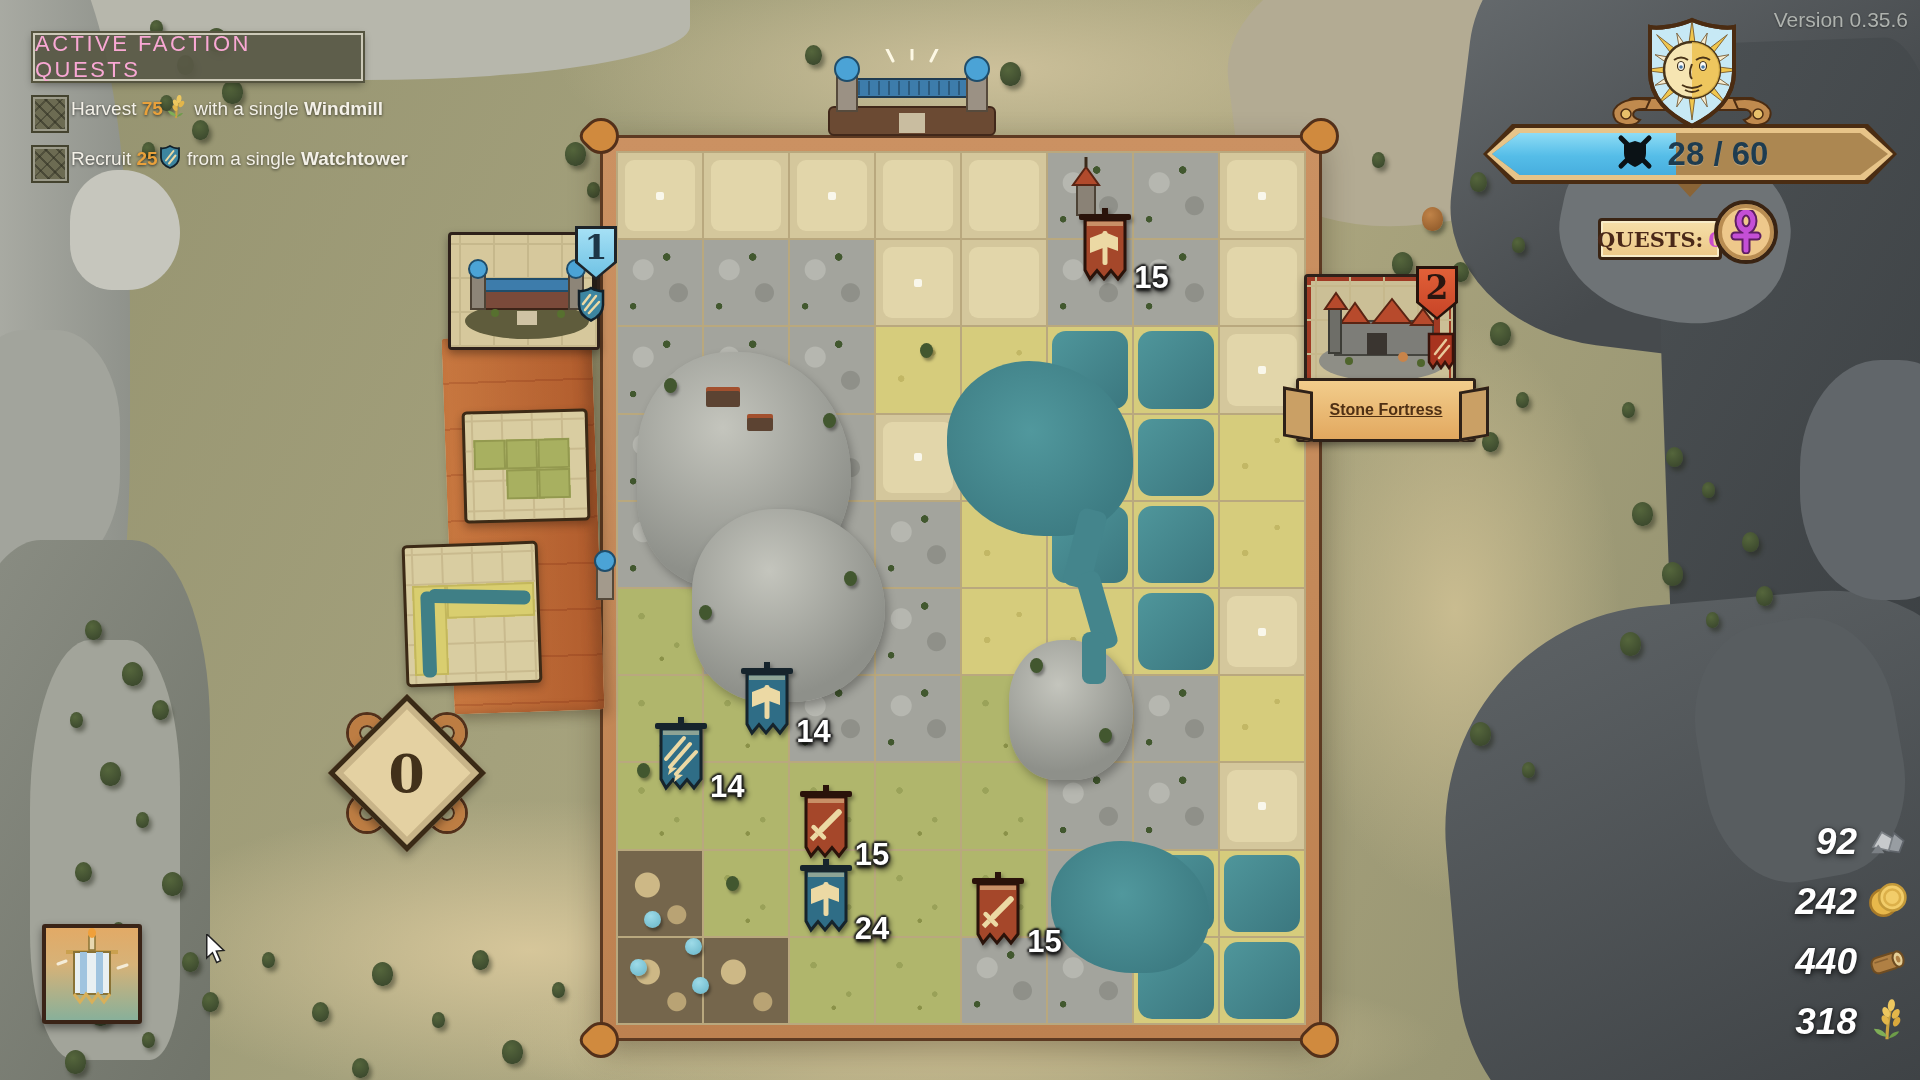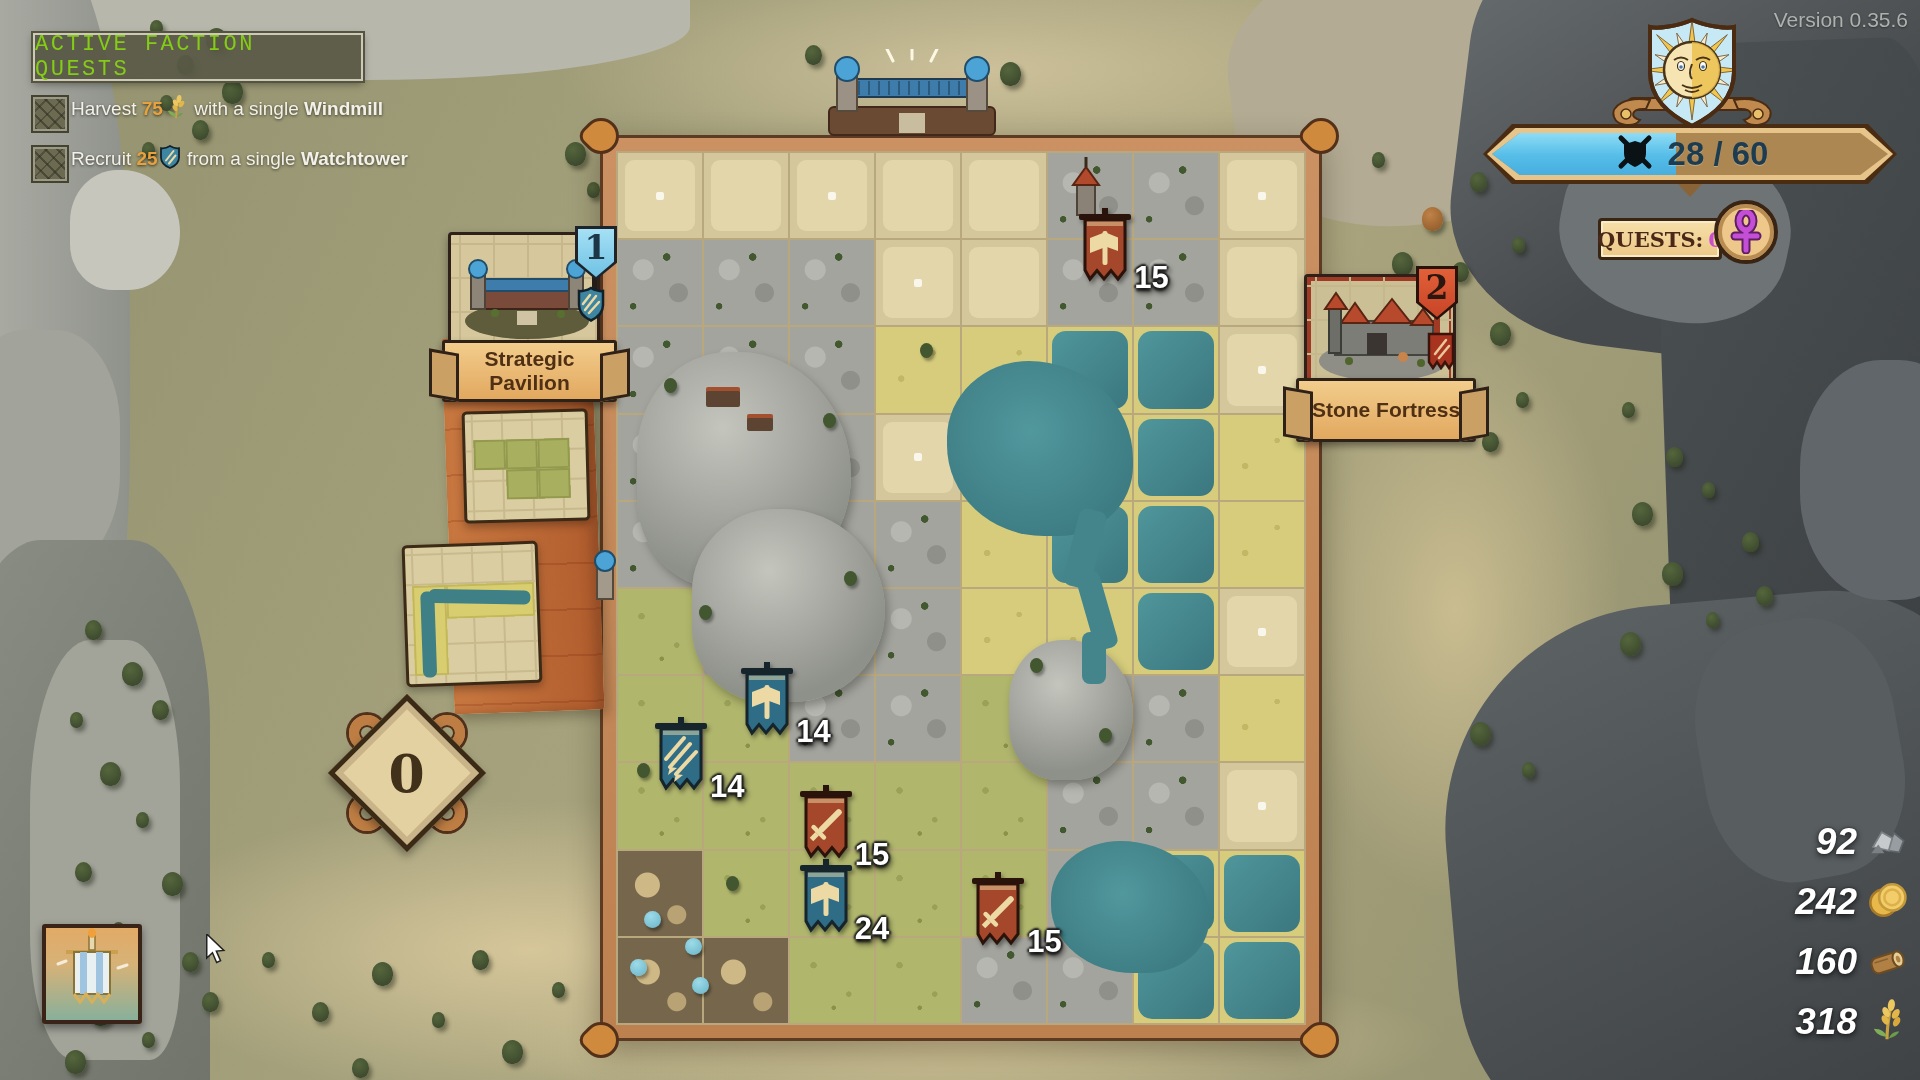--- a/index.html
+++ b/index.html
@@ -32,21 +32,21 @@
   .cliff-h2 { left:1700px; top:620px; width:200px; height:260px; background:#585d60; border-radius:40%; transform:rotate(-10deg); }
   .cliff-h3 { left:1800px; top:360px; width:180px; height:240px; background:#61666a; border-radius:45%; }
   .tree { position:absolute; border-radius:50% 50% 45% 45%; box-shadow:3px 4px 4px rgba(30,35,20,.45); }
 
   
   #quest-panel { left:33px; top:33px; width:420px; }
   .qp-header {
     width:330px; height:48px; display:flex; align-items:center; justify-content:center;
     background:rgba(88,88,70,.95); border:2px solid #ccc9b8; outline:2px solid #55543f;
     box-shadow:0 3px 8px rgba(0,0,0,.4);
-    font-family:Liberation Mono, monospace; font-size:22px; letter-spacing:2.5px; color:#84cc16;
+    font-family:Liberation Sans, sans-serif; font-size:22px; letter-spacing:2.5px; color:#f9a8d4;
   }
   .quest-row { display:flex; gap:4px; margin-top:14px; align-items:flex-start; }
   .quest-check {
     flex:0 0 34px; height:34px; margin-top:2px;
     background:
       repeating-linear-gradient(45deg, rgba(40,40,28,.5) 0 2px, transparent 2px 9px),
       repeating-linear-gradient(-45deg, rgba(40,40,28,.4) 0 2px, transparent 2px 11px),
       #6c6b52;
     border:2px solid #9b9a89; outline:2px solid #44432f;
   }
@@ -542,23 +542,20 @@
   <div style="position:absolute; left:135px; top:60px; z-index:4;">
     <svg width="28" height="36" viewBox="0 0 28 36">
       <path d="M14,2 C18,4.5 24,5.5 26,5 L26,19 C26,27 20.5,31.5 14,34.5 C7.5,31.5 2,27 2,19 L2,5 C4,5.5 10,4.5 14,2 Z" fill="#3d85a0" stroke="#12202a" stroke-width="2.5"></path>
       <g stroke="#ecd9a4" stroke-width="2.5" stroke-linecap="round">
         <line x1="19" y1="10" x2="8" y2="24"></line>
           <line x1="22" y1="16" x2="12" y2="27"></line>
           <line x1="13" y1="9" x2="6" y2="18"></line>
       </g>
     </svg>
   </div>
-  <div class="ribbon" style="left:0; top:114px; width:175px; height:62px; font-size:21px; line-height:24px;">
-    <span>Strategic Pavilion</span>
-  </div>
 </div>
 
 <div class="preview" style="left:463px; top:410px; width:126px; height:112px; transform:rotate(-1.5deg);">
   <div class="pv-grid"></div>
   <div class="pv-tile" style="left:8px; top:26px; width:32px; height:30px;"></div>
   <div class="pv-tile" style="left:40px; top:26px; width:32px; height:30px;"></div>
   <div class="pv-tile" style="left:72px; top:26px; width:32px; height:30px;"></div>
   <div class="pv-tile" style="left:40px; top:56px; width:32px; height:30px;"></div>
   <div class="pv-tile" style="left:72px; top:56px; width:32px; height:30px;"></div>
 </div>
@@ -604,21 +601,21 @@
   </div>
   <div style="position:absolute; left:130px; top:66px; z-index:4;">
     <svg width="30" height="40" viewBox="0 0 30 40">
       <path d="M3,2 H27 V30 L23,36 L19,30 L15,36 L11,30 L7,36 L3,30 Z" fill="#a8341f" stroke="#3a130a" stroke-width="2.5"></path>
       <g stroke="#e8c89a" stroke-width="2.5" stroke-linecap="round">
         <line x1="20" y1="8" x2="9" y2="22"></line>
           <line x1="23" y1="14" x2="13" y2="26"></line>
       </g>
     </svg>
   </div>
-  <div class="ribbon" style="left:0; top:112px; width:180px; height:64px; font-size:21px;">
+  <div class="ribbon" style="left:0; top:112px; width:180px; height:64px; font-size:16px;text-decoration:underline;">
     <span>Stone Fortress</span>
   </div>
 </div>
 
 <div id="version" class="abs">Version 0.35.6</div>
 
 <div id="sun-shield" class="abs">
   <svg width="220" height="132" viewBox="0 0 220 132">
     <g>
       <rect x="46" y="84" width="128" height="12" rx="5" fill="#c08a4e" stroke="#4b2c12" stroke-width="2"></rect>
@@ -717,21 +714,21 @@
     </div>
     <div class="res-row">
       <span class="res-num">242</span>
       <span><svg width="42" height="42" viewBox="0 0 24 24">
           <circle cx="10" cy="13.5" r="7.5" fill="#e8b84b" stroke="#a87a28" stroke-width="1.5"></circle>
           <circle cx="15" cy="10.5" r="7.5" fill="#f2cd6a" stroke="#c49a3a" stroke-width="1.5"></circle>
           <circle cx="15" cy="10.5" r="4.5" fill="none" stroke="#dcb04a" stroke-width="1.5"></circle>
         </svg></span>
     </div>
     <div class="res-row">
-      <span class="res-num">160</span>
+      <span class="res-num">440</span>
       <span><svg width="42" height="42" viewBox="0 0 24 24">
           <g transform="rotate(-18 12 13)">
             <rect x="3" y="9" width="16" height="9" rx="3.5" fill="#b08044" stroke="#6e4c22" stroke-width="1.2"></rect>
             <ellipse cx="18.5" cy="13.5" rx="3" ry="4.5" fill="#e6cf97" stroke="#6e4c22" stroke-width="1.2"></ellipse>
             <ellipse cx="18.5" cy="13.5" rx="1.2" ry="2" fill="#b08044"></ellipse>
             <line x1="5" y1="11.5" x2="13" y2="11.5" stroke="#8a6232" stroke-width="1"></line>
           </g>
         </svg></span>
     </div>
     <div class="res-row">

